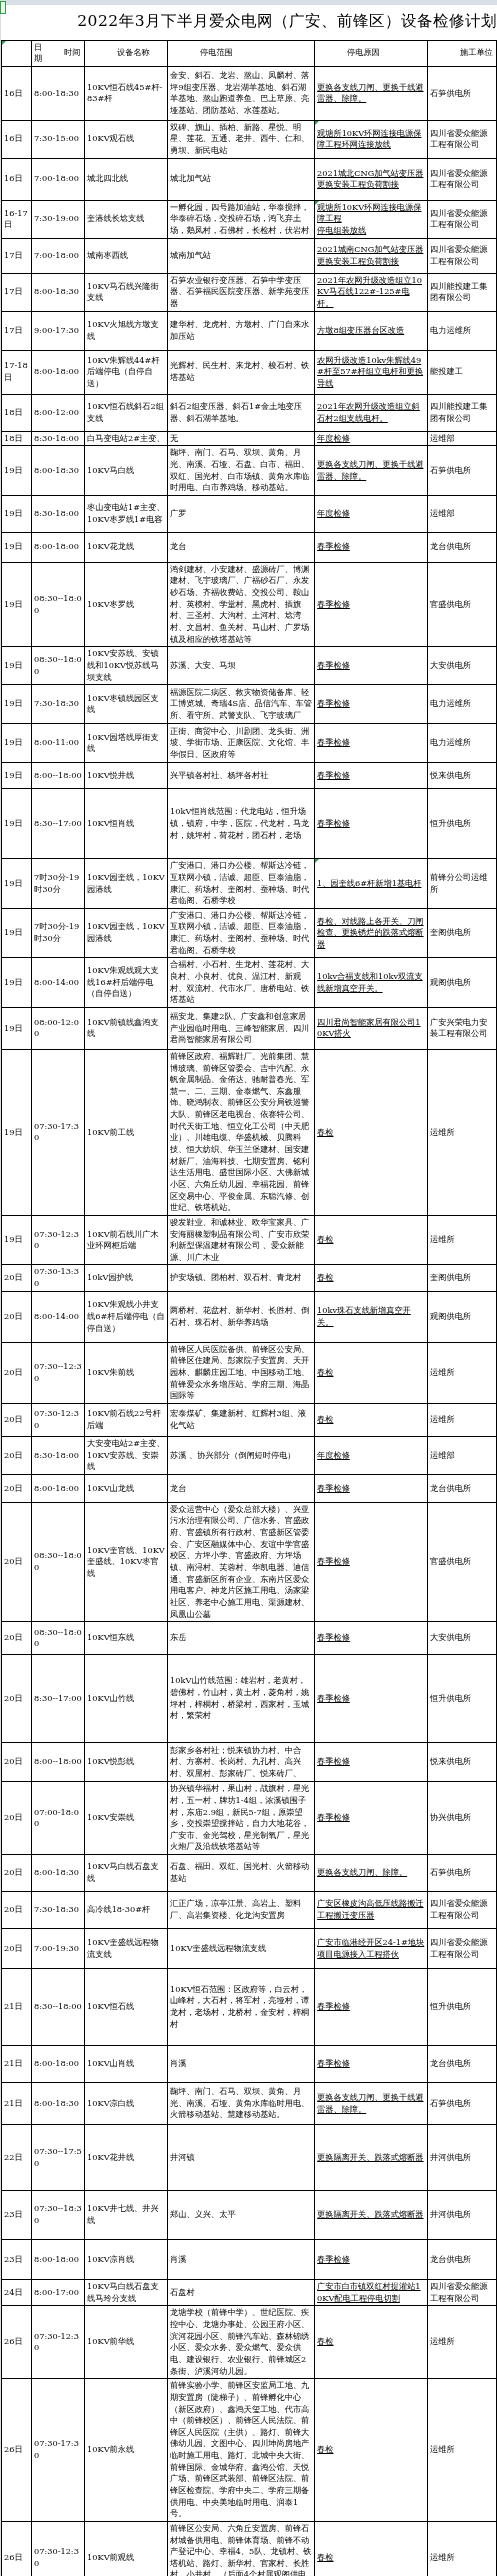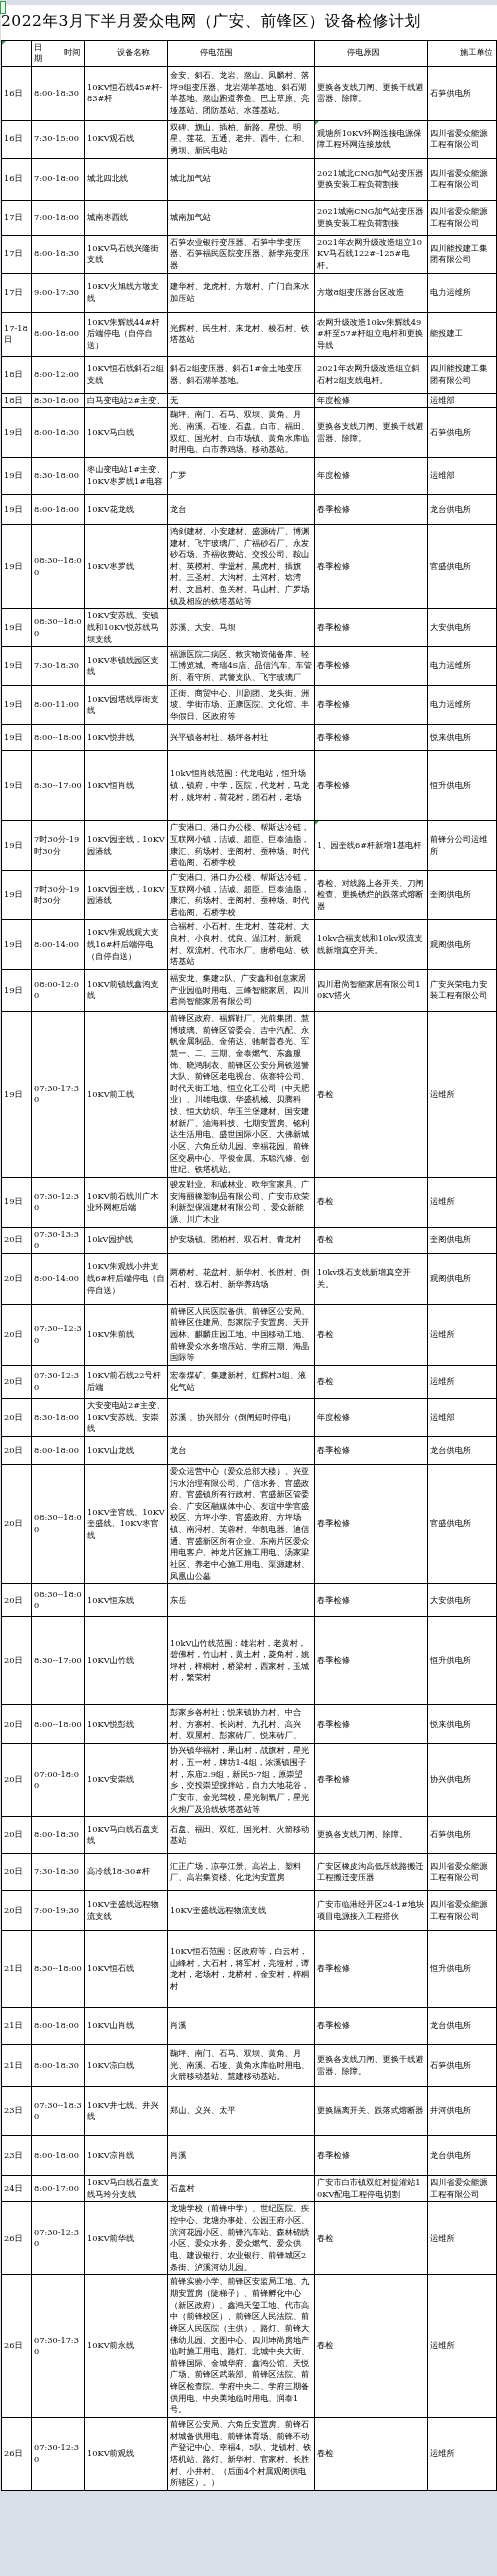--- a/index.html
+++ b/index.html
@@ -17,21 +17,21 @@
   }
   .corner-marker{
     position:absolute;
     left:-1px;top:-4.1px;
     width:6.2px;height:13.4px;
     border:1px solid #2f9e44;
     background:#eafbee;
     box-sizing:border-box;
   }
   .title{
-    text-align:left;
+    text-align:right;
     font-size:15.5px;
     padding:6.2px 0 7.2px 0;
     letter-spacing:0.5px;
     white-space:nowrap;
   }
   table{
     border-collapse:collapse;
     table-layout:fixed;
     width:496px;
     font-size:8.2px;
@@ -46,21 +46,21 @@
     border:0.5px solid #000;
     vertical-align:middle;
     text-align:left;
     font-weight:normal;
     padding:1px 2.1px;
     line-height:1.42;
     word-break:break-all;
     position:relative;
   }
   thead th{height:15.5px;padding-left:32px;}
-  td.reason{white-space:pre-line;}
+  td.reason{white-space:pre-line;text-decoration:underline;}
   .tick{
     position:absolute;
     left:0;top:0;
     width:0;height:0;
     border-left:4.1px solid #2f9e44;
     border-bottom:4.1px solid transparent;
   }
 </style>
 </head>
 <body>
@@ -106,20 +106,29 @@
         </tr>
         <tr style="height: 42px;">
           <td>16日</td>
           <td>7:00-18:00</td>
           <td>城北四北线</td>
           <td>城北加气站</td>
           <td class="reason">2021城北CNG加气站变压器更换安装工程负荷割接</td>
           <td>四川省爱众能源工程有限公司</td>
         </tr>
         <tr style="height: 35px;">
+          <td>16-17日</td>
+          <td>7:30-19:00</td>
+          <td>奎港线长埝支线</td>
+          <td>一孵化园，四号路加油站，华泰搅拌，华泰碎石场，交投碎石场，鸿飞弃土场，鹅凤村，石佛村，长检村，伏岩村</td>
+          <td class="reason">观塘所10KV环网连接电源保障工程
+停电组装放线<span class="tick"></span></td>
+          <td>四川省爱众能源工程有限公司</td>
+        </tr>
+        <tr style="height: 35px;">
           <td>17日</td>
           <td>7:00-18:00</td>
           <td>城南枣西线</td>
           <td>城南加气站</td>
           <td class="reason">2021城南CNG加气站变压器更换安装工程负荷割接</td>
           <td>四川省爱众能源工程有限公司</td>
         </tr>
         <tr style="height: 33px;">
           <td>17日</td>
           <td>8:00-18:30</td>
@@ -409,20 +418,28 @@
           <td>龙台供电所</td>
         </tr>
         <tr style="height: 42px;">
           <td>21日</td>
           <td>8:00-18:30</td>
           <td>10KV凉白线</td>
           <td>鞠坪、南门、石马、双坝、黄角、月光、南溪、石垭、黄角水库临时用电、火箭移动基站、慧建移动基站。</td>
           <td class="reason">更换各支线刀闸、更换干线避雷器、除障。</td>
           <td>石笋供电所</td>
         </tr>
+        <tr style="height: 66px;">
+          <td>22日</td>
+          <td>07:30--17:50</td>
+          <td>10KV花井线</td>
+          <td>井河镇</td>
+          <td class="reason">更换隔离开关、跌落式熔断器</td>
+          <td>井河供电所</td>
+        </tr>
         <tr style="height: 49px;">
           <td>23日</td>
           <td>07:30--18:30</td>
           <td>10KV井七线、井兴线</td>
           <td>郑山、义兴、太平</td>
           <td class="reason">更换隔离开关、跌落式熔断器</td>
           <td>井河供电所</td>
         </tr>
         <tr style="height: 40px;">
           <td>23日</td>

